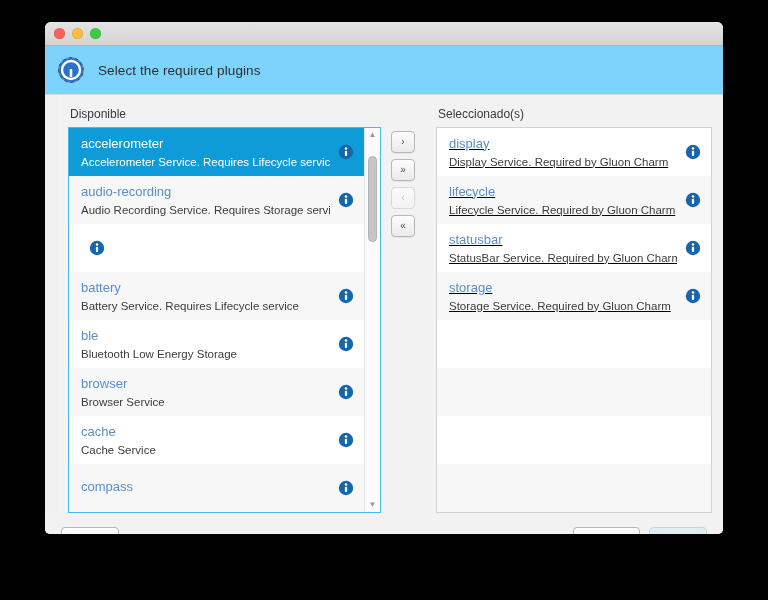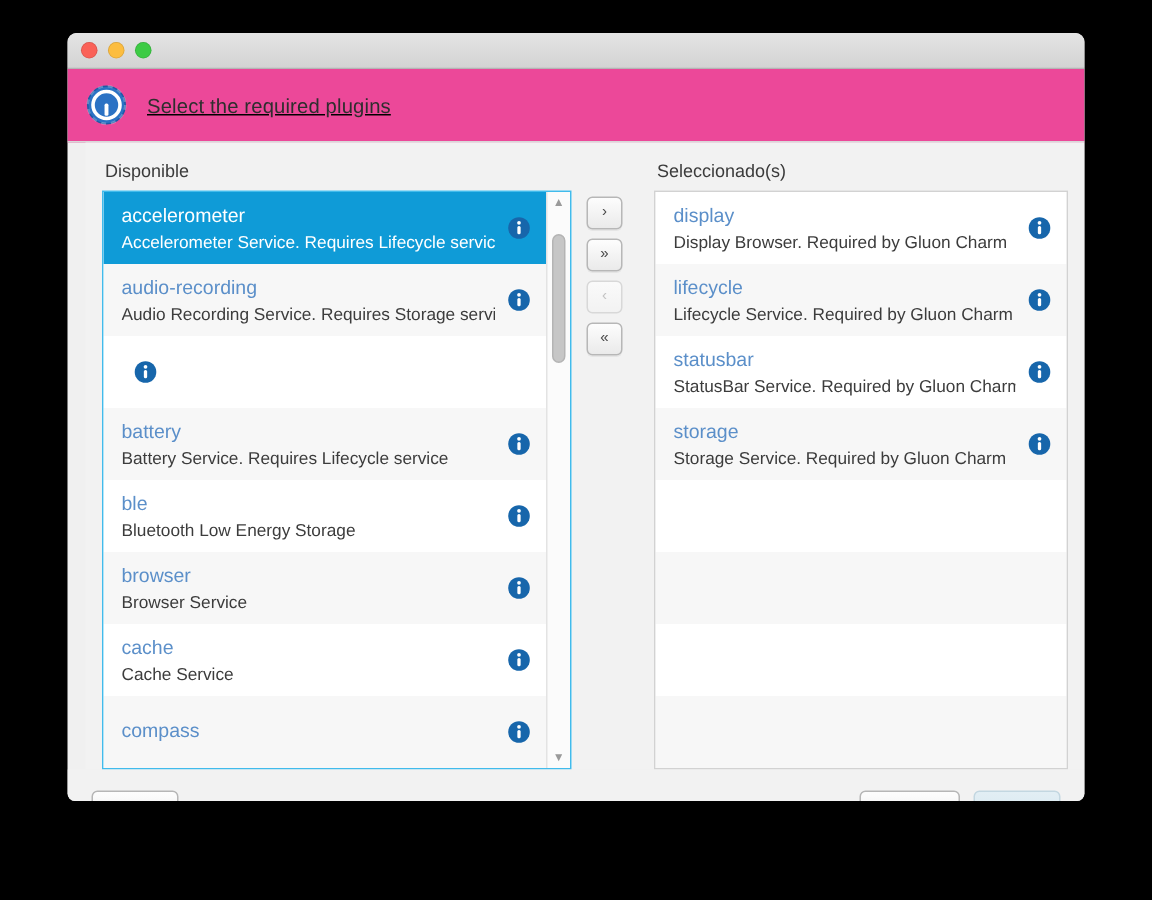--- a/index.html
+++ b/index.html
@@ -46,27 +46,26 @@
     margin-right: 7px;
     box-shadow: inset 0 0 0 0.5px rgba(0,0,0,0.14);
   }
   .light.red    { background: #fa6158; }
   .light.yellow { background: #fcbd40; }
   .light.green  { background: #3dcb45; }
 
   
   .header {
     flex: 0 0 49px;
-    background: #ec4899;
+    background: #7dd3fc;
     border-bottom: 1px solid #d8d8d8;
     display: flex;
     align-items: center;
     padding-left: 12px;
     box-sizing: border-box;
-    text-decoration: underline;
   }
   .app-logo {
     width: 28px;
     height: 28px;
     flex: 0 0 28px;
     margin-right: 13px;
     position: relative;
   }
   .header-title {
     font-size: 13.5px;
@@ -115,20 +114,21 @@
     position: relative;
     display: flex;
     min-height: 0;
   }
   .listbox.focused {
     border: 1px solid #41bbec;
     box-shadow: 0 0 0 1px #9ddcf5 inset;
   }
   .listbox.plain {
     border: 1px solid #d2d2d2;
+    text-decoration: underline;
   }
   .list-scroll {
     flex: 1 1 auto;
     overflow: hidden;
     position: relative;
   }
 
   .row {
     height: 48px;
     box-sizing: border-box;
@@ -415,21 +415,21 @@
           </div>
       </div>
 
       <div class="col col-right">
         <div class="col-label">Seleccionado(s)</div>
         <div class="listbox plain">
           <div class="list-scroll" id="selected-rows">
               <div class="row odd">
                 <div class="row-text">
                   <div class="row-title">display</div>
-                  <div class="row-desc">Display Browser. Required by Gluon Charm</div>
+                  <div class="row-desc">Display Service. Required by Gluon Charm</div>
                 </div>
                 <span class="info-icon"><svg width="16" height="16" viewBox="0 0 16 16" aria-hidden="true">
                     <circle cx="8" cy="8" r="7.2" fill="#1766ab"></circle>
                     <circle cx="8" cy="4.5" r="1.25" fill="#ffffff"></circle>
                     <rect x="6.9" y="6.7" width="2.2" height="5.4" rx="1" fill="#ffffff"></rect>
                   </svg></span>
               </div>
               <div class="row even">
                 <div class="row-text">
                   <div class="row-title">lifecycle</div>

